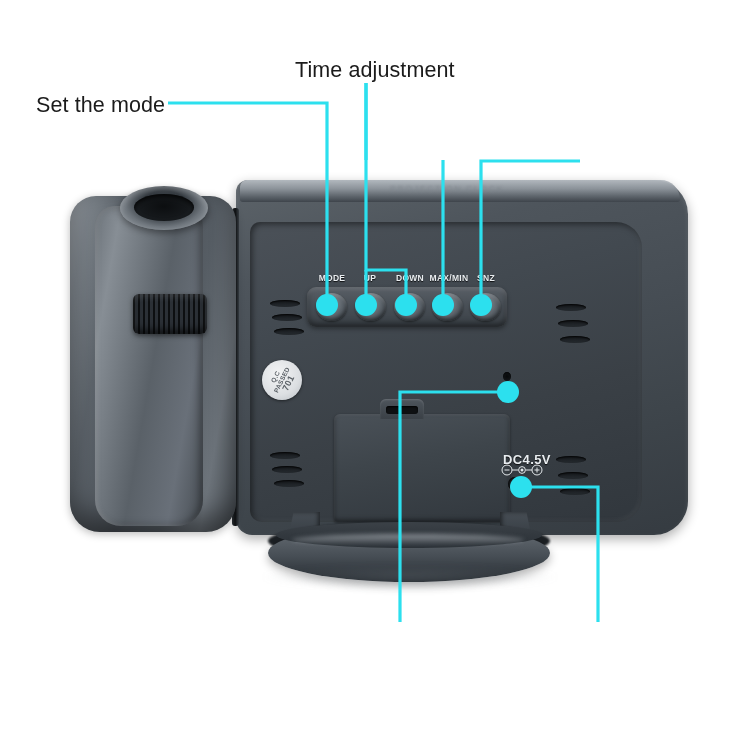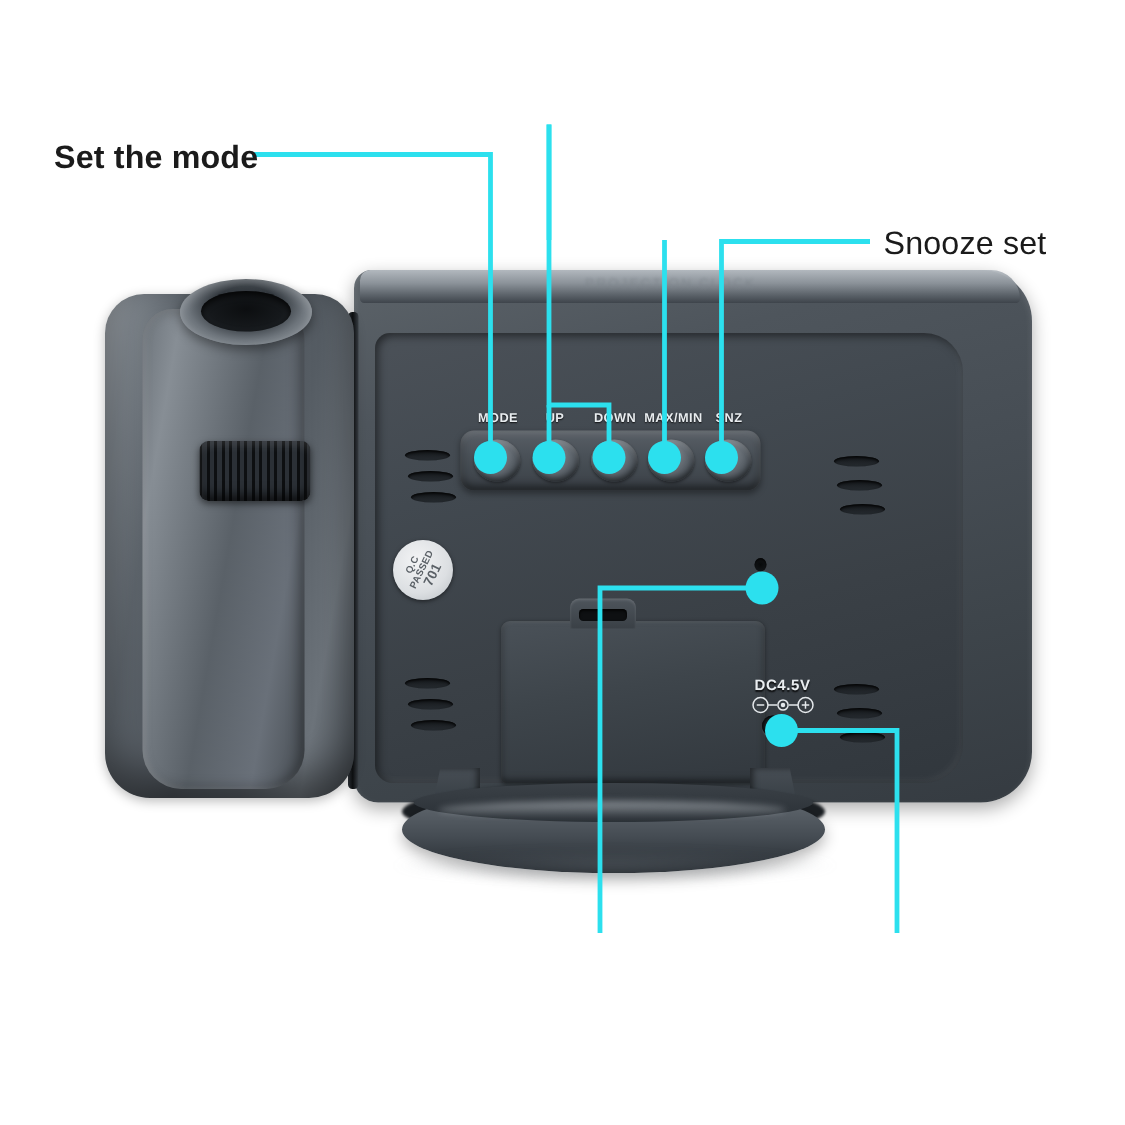--- a/index.html
+++ b/index.html
@@ -14,21 +14,21 @@
   
   .callout{
     position:absolute;
     color:#1b1b1b;
     font-size:21.5px;
     line-height:25px;
     letter-spacing:.1px;
     white-space:pre;
     font-family:"Liberation Sans", sans-serif;
   }
-  #lbl-setmode{left:36px;  top:93px;font-weight:bold;}
+  #lbl-setmode{left:36px;  top:93px;}
   #lbl-time{   left:295px; top:58px;}
   #lbl-maxmin{ left:376px; top:108px;}
   #lbl-snooze{ left:589px; top:150px;}
   #lbl-detect{ left:331px; top:629px;}
   #lbl-power{  left:518px; top:629px;}
 
   
   #overlay{position:absolute;left:0;top:0;width:750px;height:750px;pointer-events:none;}
 
   
@@ -171,21 +171,21 @@
   }
   
   #detect-hole{
     left:503px;top:372px;width:8px;height:9px;border-radius:50%;
     background:radial-gradient(circle,#07090a 0%,#14171a 70%,#2b3036 100%);
     box-shadow:inset 0 1px 2px rgba(0,0,0,.9);
   }
   
   #dc-label{
     position:absolute;left:503px;top:452px;
-    color:#e9edf0;font-size:10px;font-weight:bold;letter-spacing:.4px;
+    color:#e9edf0;font-size:13px;font-weight:bold;letter-spacing:.4px;
     font-family:"Liberation Sans", sans-serif;
     text-shadow:0 1px 1px rgba(0,0,0,.8);
   }
   #dc-sym{position:absolute;left:501px;top:464px;}
   #dc-jack{
     left:508px;top:477px;width:14px;height:14px;border-radius:50%;
     background:radial-gradient(circle at 40% 35%,#2b3036 0%,#101315 55%,#050708 100%);
     box-shadow:inset 0 1px 3px rgba(0,0,0,.95), 0 1px 1px rgba(255,255,255,.1);
   }
 
@@ -335,15 +335,15 @@
       <circle cx="366" cy="305" r="11"></circle>
       <circle cx="406" cy="305" r="11"></circle>
       <circle cx="443" cy="305" r="11"></circle>
       <circle cx="481" cy="305" r="11"></circle>
       <circle cx="508" cy="392" r="11"></circle>
       <circle cx="521" cy="487" r="11"></circle>
     </g>
   </svg>
 
   <div class="callout" id="lbl-setmode">Set the mode</div>
-  <div class="callout" id="lbl-snooze">Snooze set</div>
+  <div class="callout" id="lbl-time">Time adjustment</div>
 
 </div>
 
 </body></html>

